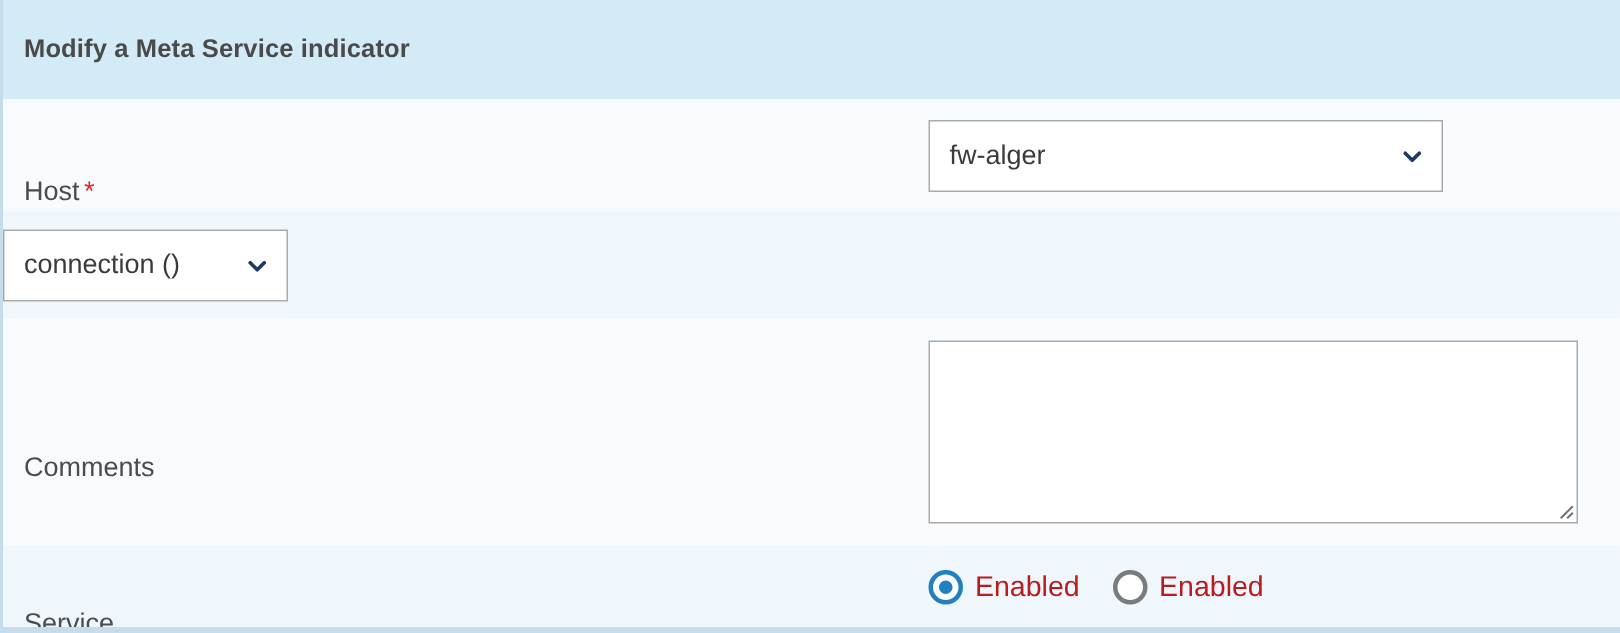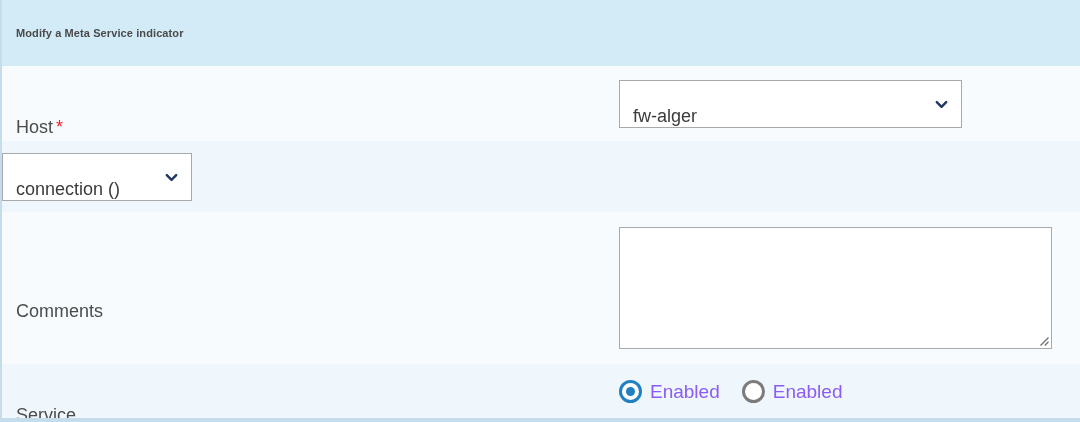--- a/index.html
+++ b/index.html
@@ -25,21 +25,21 @@
   
   .panel-header {
     height: 66px;
     background: #d2ebf7;
     display: flex;
     align-items: center;
     box-sizing: border-box;
     padding-left: 14px;
   }
   .panel-header-title {
-    font-size: 11px;
+    font-size: 17px;
     font-weight: bold;
     color: #4a4a4a;
     letter-spacing: 0.1px;
   }
 
   
   .form-row {
     display: flex;
     align-items: center;
     box-sizing: border-box;
@@ -76,21 +76,21 @@
   }
 
   
   .select-box {
     position: relative;
     box-sizing: border-box;
     background: #ffffff;
     border: 1px solid #a9a9a9;
     height: 48px;
     display: flex;
-    align-items: flex-end;
+    align-items: center;
     padding: 0 38px 0 13px;
     font-size: 18px;
     color: #3b3b3b;
     white-space: nowrap;
     cursor: default;
   }
   .select-host    { width: 343px; }
   .select-svc     { width: 206px; }
   .select-metric  { width: 190px; }
 
@@ -171,21 +171,21 @@
     height: 9px;
     margin: -4.5px 0 0 -4.5px;
     border-radius: 50%;
     background: #2080c0;
   }
   .radio-mark.off {
     border: 3px solid #7b7b7b;
   }
   .radio-label {
     font-size: 19px;
-    color: #8b5cf6;
+    color: #b91c1c;
   }
 
   
   .panel-bottom-rule {
     position: absolute;
     left: 0;
     bottom: 0;
     width: 100%;
     height: 4px;
     background: #c5dced;

